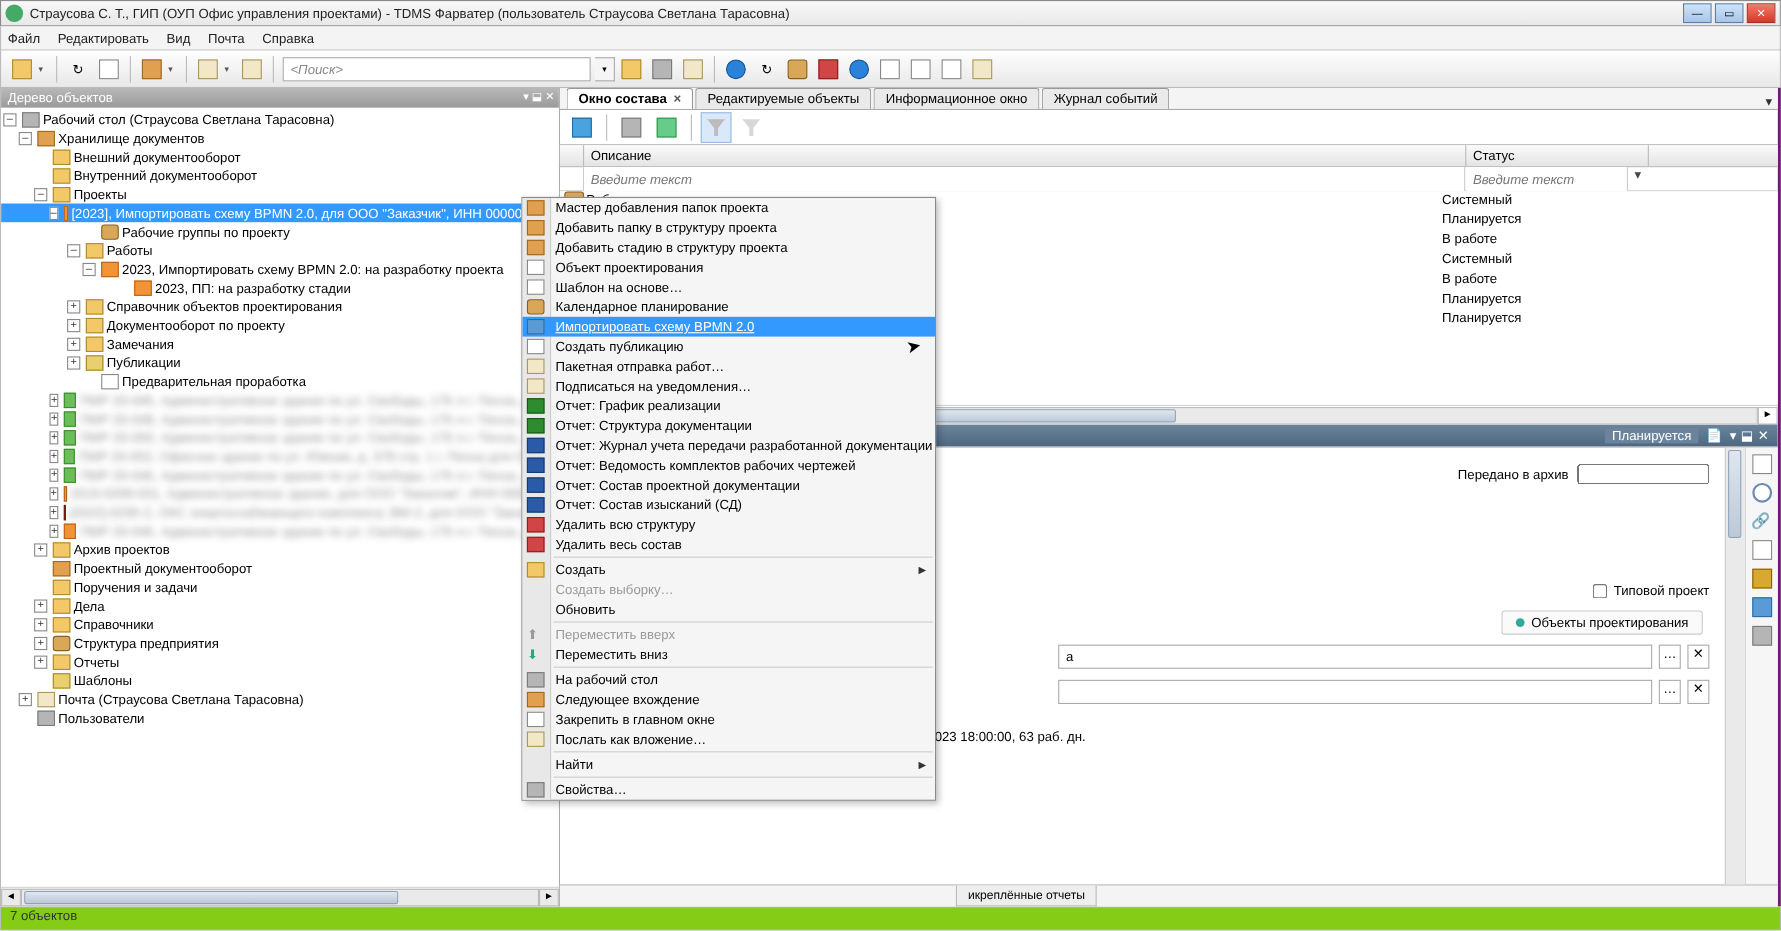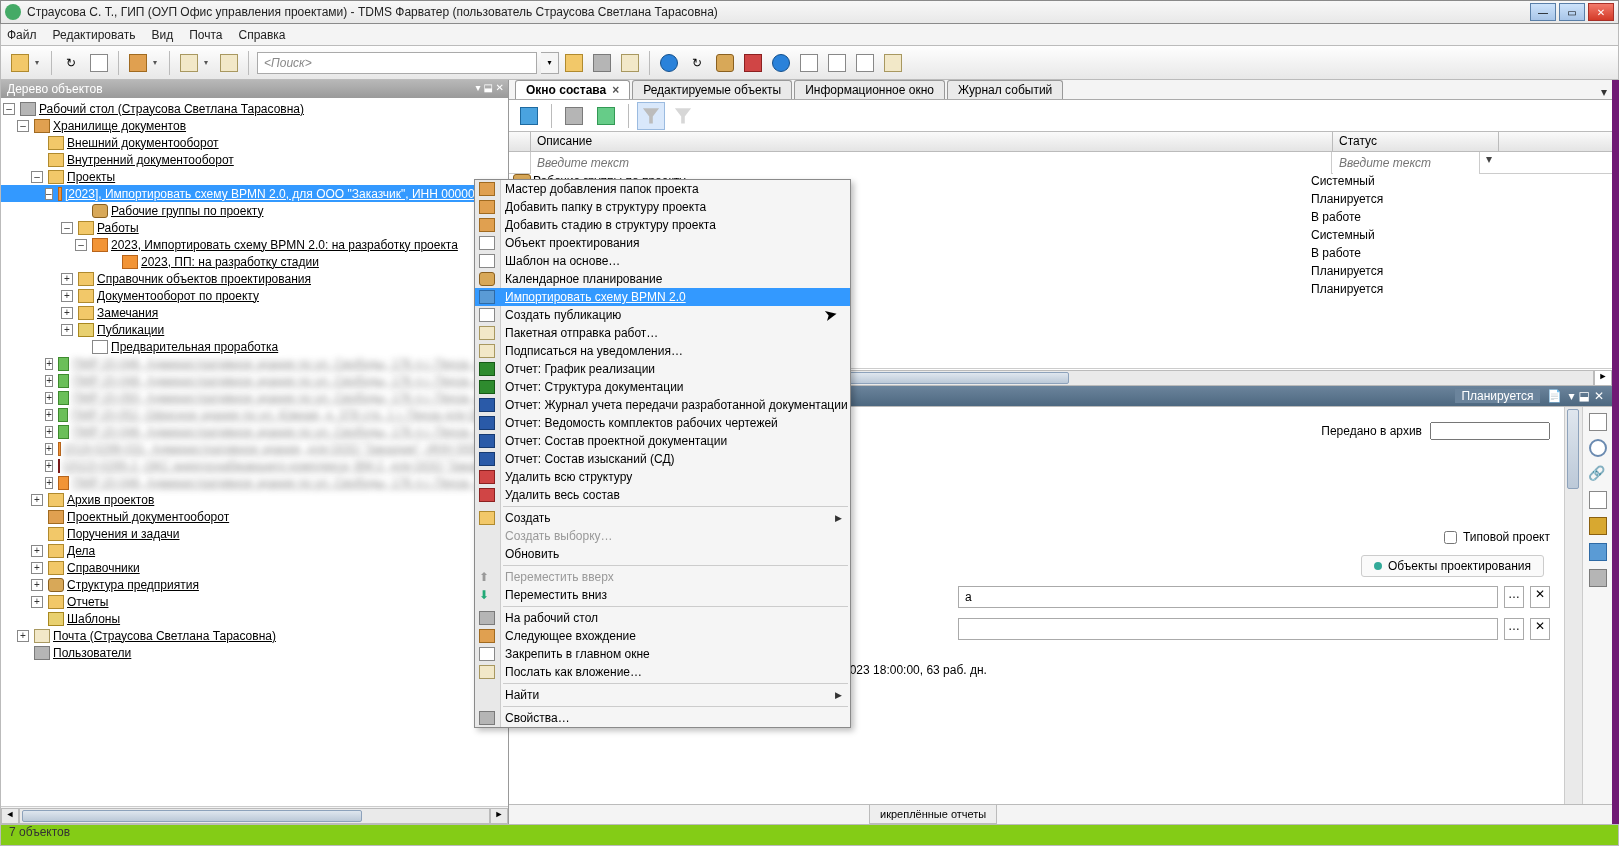--- a/index.html
+++ b/index.html
@@ -19,33 +19,33 @@
 
 .toolbar { height:34px; border:1px solid #bbb; border-top:none; background:linear-gradient(#fefefe,#e8e8e8); display:flex; align-items:center; padding:0 6px; gap:2px; }
 .tb-btn { width:26px; height:26px; display:flex; align-items:center; justify-content:center; border:1px solid transparent; position:relative; }
 .tb-sep { width:1px; height:24px; background:#bbb; margin:0 4px; }
 .tb-dd { width:10px; font-size:8px; color:#555; }
 .search-box { flex:0 0 280px; height:22px; border:1px solid #aaa; background:#fff; padding:0 6px; color:#888; font-style:italic; display:flex; align-items:center; margin:0 2px; }
 .search-dd { width:18px; height:22px; border:1px solid #aaa; border-left:none; display:flex; align-items:center; justify-content:center; font-size:8px; background:#f5f5f5;}
 .ico16 { width:18px; height:18px; display:inline-block; }
 
 
-.main { display:flex; height:calc(846px - 24px - 22px - 34px - 22px); border-left:1px solid #bbb; border-right:7px solid #701a75; }
+.main { display:flex; height:calc(846px - 24px - 22px - 34px - 22px); border-left:1px solid #bbb; border-right:3px solid #701a75; }
 .status-bar { height:22px; border:1px solid #bbb; border-top:1px solid #bbb; background:#84cc16; padding:0 8px; display:flex; align-items:flex-start; color:#333;}
 
 
 .left { width:508px; border-right:1px solid #999; display:flex; flex-direction:column; }
 .panel-title { height:18px; background:linear-gradient(#b8b8b8,#9a9a9a); color:#fff; font-size:11px; display:flex; align-items:center; padding:0 6px; position:relative; }
 .panel-title .pin { position:absolute; right:4px; top:2px; font-size:10px; }
 .tree { flex:1; overflow:hidden; background:#fff; position:relative; padding:2px 0; }
 .node { display:flex; align-items:center; height:17px; white-space:nowrap; padding-left:4px; }
 .exp { width:12px; height:12px; border:1px solid #888; font-size:10px; line-height:9px; text-align:center; color:#333; margin-right:2px; background:#fff; }
 .exp.empty { border:none; }
 .nic { width:16px; height:14px; margin:0 3px; display:inline-block; }
-.nlab { color:#000;text-decoration:underline; }
+.nlab { color:#000; }
 .node.sel { background:#3399ff; }
 .node.sel .nlab { color:#fff; }
 .blur { filter: blur(3.2px); opacity:.78; color:#777 !important; }
 .left-scroll { height:18px; border-top:1px solid #ccc; display:flex; align-items:center; background:#f4f4f4; }
 .left-scroll .sb-btn { width:18px; height:16px; border:1px solid #bbb; background:#eaeaea; font-size:9px; text-align:center; }
 .left-scroll .sb-track { flex:1; height:16px; background:#eaeaea; border:1px solid #bbb; position:relative; }
 .left-scroll .sb-thumb { position:absolute; left:2px; top:1px; height:12px; width:340px; background:linear-gradient(#dfe6ee,#bcc9d8); border:1px solid #8da2bb; border-radius:2px; }
 
 
 .right { flex:1; display:flex; flex-direction:column; position:relative; background:#fff; }

